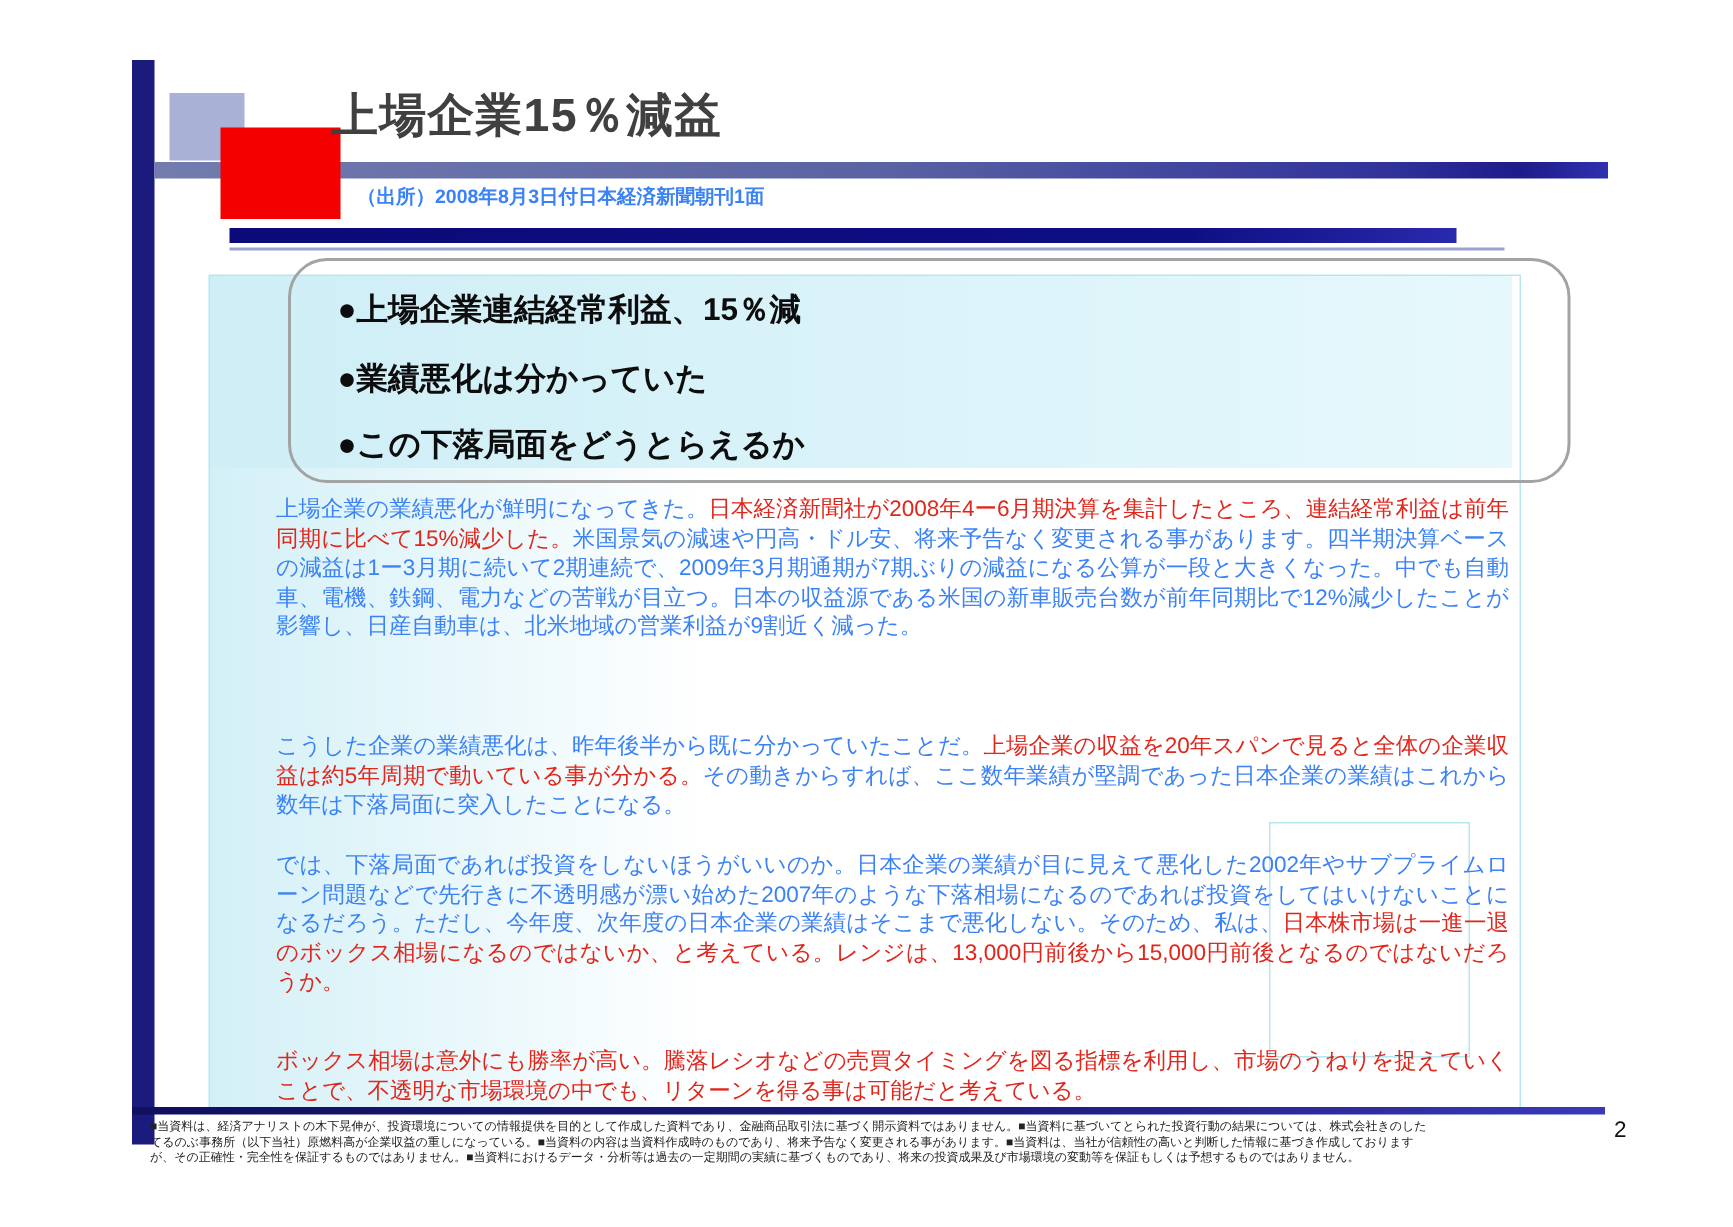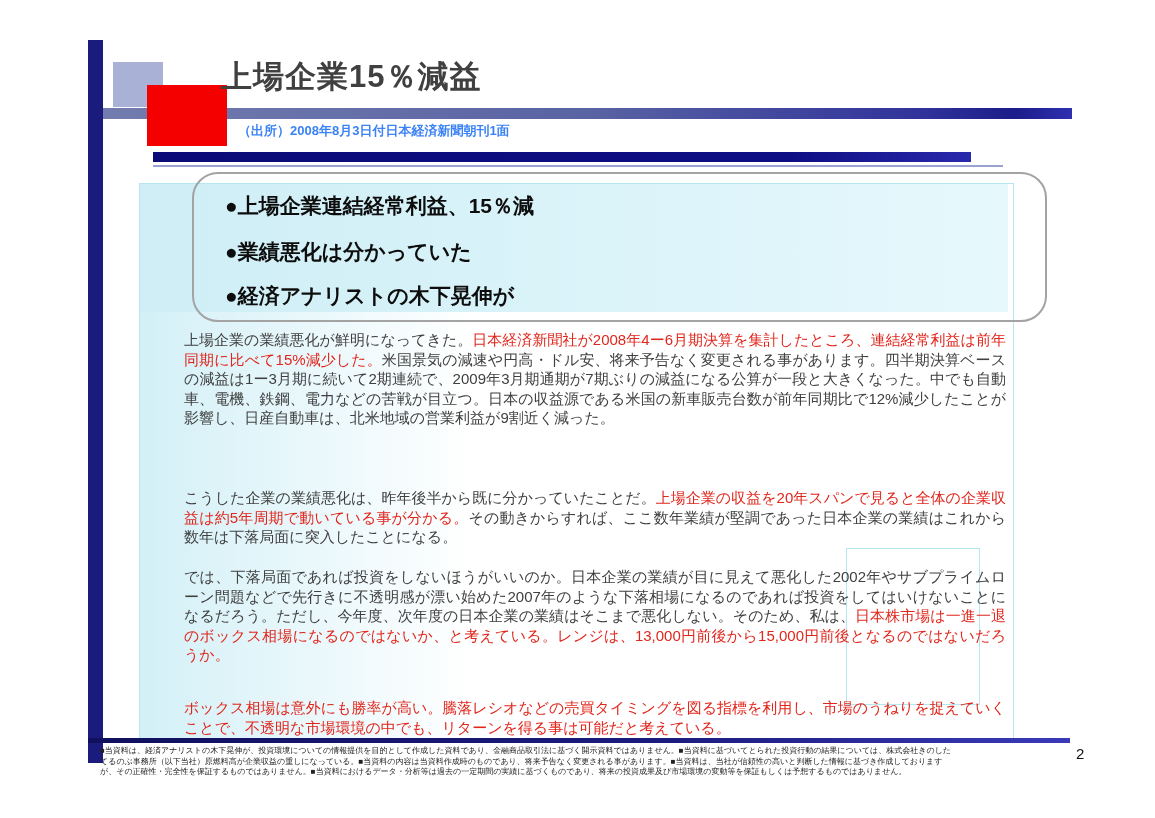--- a/index.html
+++ b/index.html
@@ -27,21 +27,21 @@
     background:linear-gradient(90deg,#0a0a78 0%,#0e0e84 78%,#2929ac 100%);}
   .thin-line{position:absolute;left:153px;top:165px;width:850px;height:2px;background:#9aa2d4;}
   
   .callout-box{position:absolute;left:152px;top:172px;width:851px;height:146px;
     border:2px solid #a3a3a3;border-radius:26px;margin-left:40px;}
   .bullet{position:absolute;left:31px;font-size:21px;font-weight:bold;color:#0d0d0d;white-space:nowrap;}
   .bullet.b0{top:18px;} .bullet.b1{top:64px;} .bullet.b2{top:108px;}
   
   .para{position:absolute;left:184px;width:822px;font-size:15px;line-height:19.6px;
     text-align:justify;color:#1a1a1a;}
-  .para span.black{color:#404040;}
+  .para span.black{color:#3b82f6;}
   .para span.red{color:#e1261c;}
   
   .bottom-bar{position:absolute;left:88px;top:738px;width:982px;height:5px;
     background:linear-gradient(90deg,#10105e 0%,#1c1c80 60%,#3a3ab8 100%);}
   .disclaimer{position:absolute;left:100px;top:746px;font-size:8px;line-height:10.6px;color:#222;}
   .disclaimer div{white-space:nowrap;}
   .page-number{position:absolute;left:1076px;top:745px;font-size:15px;color:#111;}
 </style>
 </head>
 <body>
@@ -59,21 +59,21 @@
 
   <div class="slide-title">上場企業15％減益</div>
   <div class="source-caption">（出所）2008年8月3日付日本経済新聞朝刊1面</div>
 
   <div class="navy-bar2"></div>
   <div class="thin-line"></div>
 
   <div class="callout-box">
     <div class="bullet b0">●上場企業連結経常利益、15％減</div>
     <div class="bullet b1">●業績悪化は分かっていた</div>
-    <div class="bullet b2">●経済アナリストの木下晃伸が</div>
+    <div class="bullet b2">●この下落局面をどうとらえるか</div>
   </div>
 
   <div class="para" style="top:330px"><span class="black">上場企業の業績悪化が鮮明になってきた。</span><span class="red">日本経済新聞社が2008年4ー6月期決算を集計したところ、連結経常利益は前年同期に比べて15%減少した。</span><span class="black">米国景気の減速や円高・ドル安、将来予告なく変更される事があります。四半期決算ベースの減益は1ー3月期に続いて2期連続で、2009年3月期通期が7期ぶりの減益になる公算が一段と大きくなった。中でも自動車、電機、鉄鋼、電力などの苦戦が目立つ。日本の収益源である米国の新車販売台数が前年同期比で12%減少したことが影響し、日産自動車は、北米地域の営業利益が9割近く減った。</span></div>
   <div class="para" style="top:488px"><span class="black">こうした企業の業績悪化は、昨年後半から既に分かっていたことだ。</span><span class="red">上場企業の収益を20年スパンで見ると全体の企業収益は約5年周期で動いている事が分かる。</span><span class="black">その動きからすれば、ここ数年業績が堅調であった日本企業の業績はこれから数年は下落局面に突入したことになる。</span></div>
   <div class="para" style="top:567px"><span class="black">では、下落局面であれば投資をしないほうがいいのか。日本企業の業績が目に見えて悪化した2002年やサブプライムローン問題などで先行きに不透明感が漂い始めた2007年のような下落相場になるのであれば投資をしてはいけないことになるだろう。ただし、今年度、次年度の日本企業の業績はそこまで悪化しない。そのため、私は、</span><span class="red">日本株市場は一進一退のボックス相場になるのではないか、と考えている。レンジは、13,000円前後から15,000円前後となるのではないだろうか。</span></div>
   <div class="para" style="top:698px"><span class="red">ボックス相場は意外にも勝率が高い。騰落レシオなどの売買タイミングを図る指標を利用し、市場のうねりを捉えていくことで、不透明な市場環境の中でも、リターンを得る事は可能だと考えている。</span></div>
 
   <div class="bottom-bar"></div>
   <div class="disclaimer">
     <div>■当資料は、経済アナリストの木下晃伸が、投資環境についての情報提供を目的として作成した資料であり、金融商品取引法に基づく開示資料ではありません。■当資料に基づいてとられた投資行動の結果については、株式会社きのした</div>

